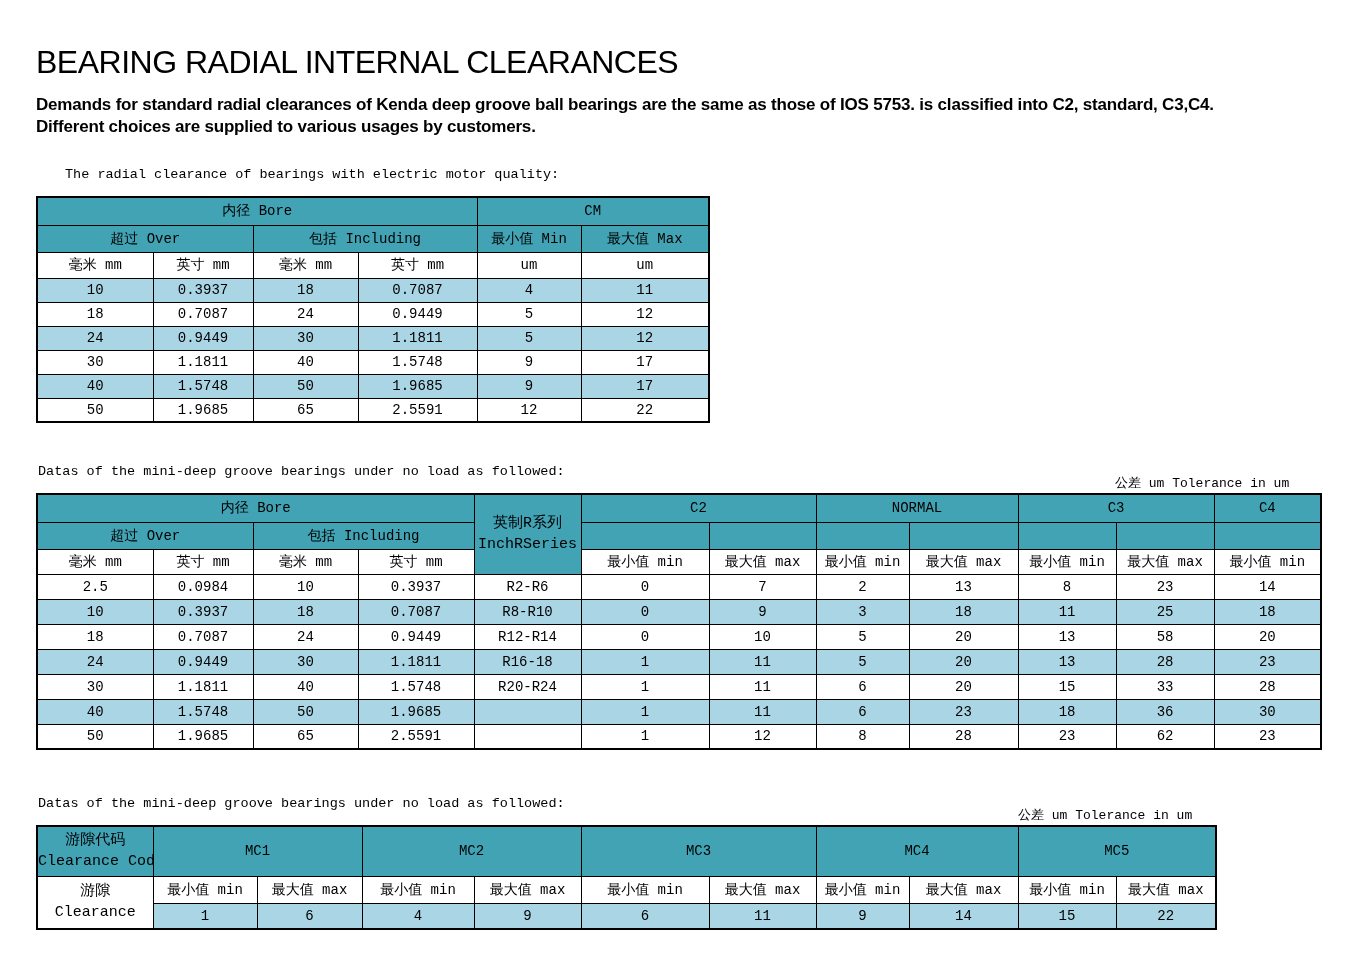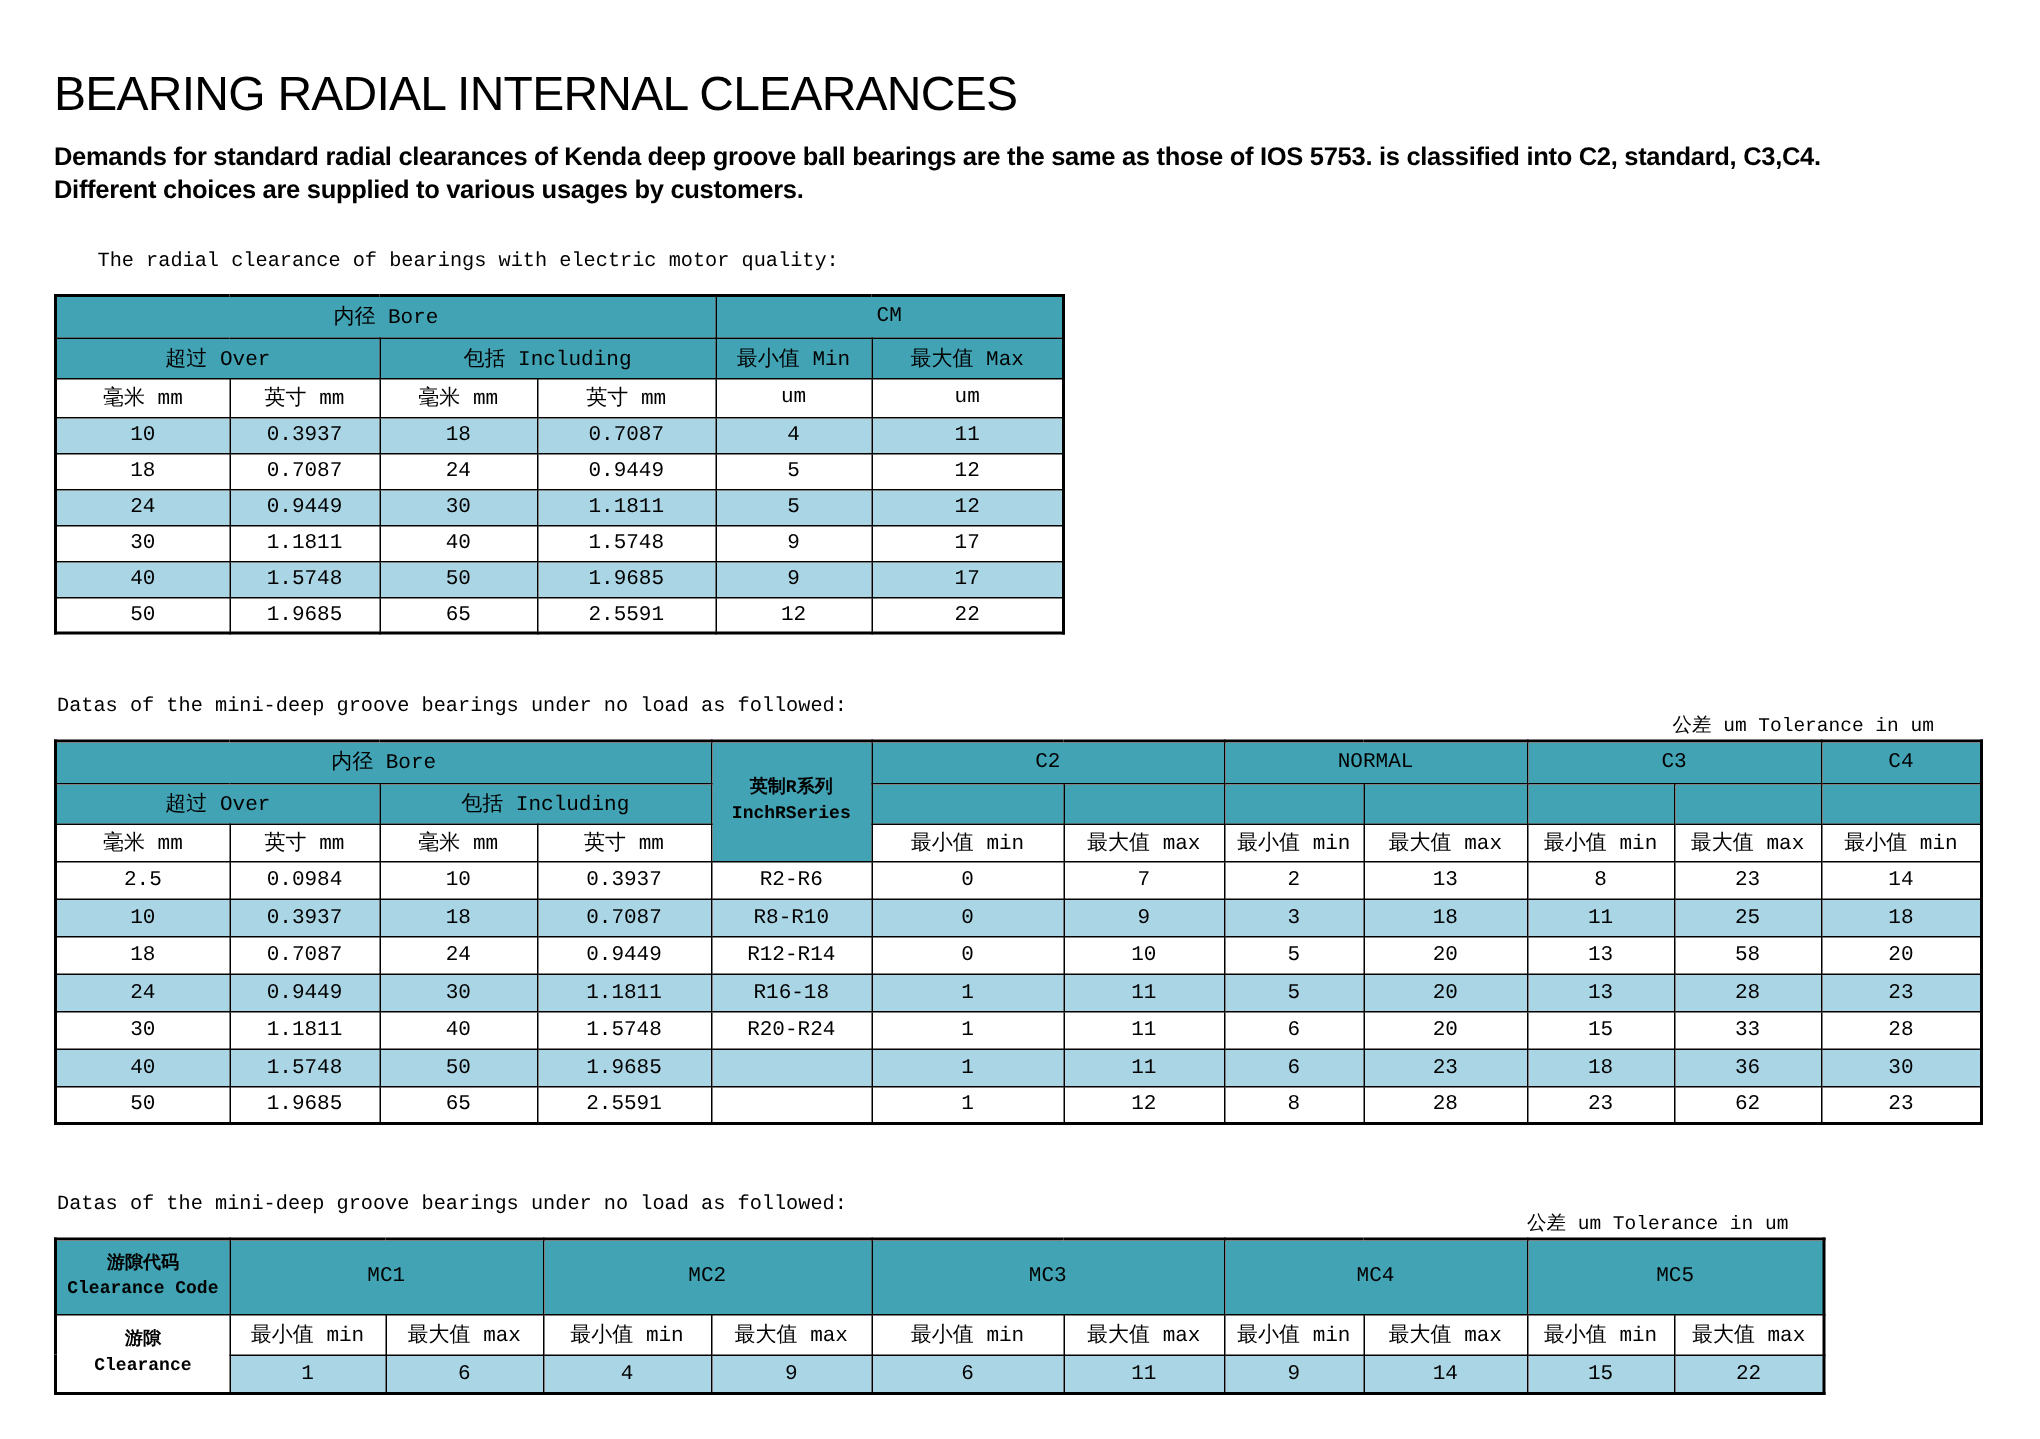--- a/index.html
+++ b/index.html
@@ -31,21 +31,21 @@
   #tol2{left:1115px;top:474px;}
   #tol3{left:1018px;top:806px;}
 
   table{
     position:absolute;border-collapse:collapse;table-layout:fixed;
     font-family:"Liberation Mono","DejaVu Sans Mono",monospace;
     font-size:14px;text-align:center;border:2px solid #000;
   }
   th,td{border:1px solid #000;padding:0;font-weight:normal;overflow:hidden;vertical-align:middle;}
   .teal{background:#41a3b4;}
-  .two-line div{line-height:1.45;font-size:12px;white-space:nowrap;font-weight:bold;}
+  .two-line div{line-height:1.45;font-size:15px;white-space:nowrap;}
 
   #table1{left:36px;top:196px;width:672px;}
   #table1 tr.hr1{height:28px;}
   #table1 tr.hr2{height:27px;}
   #table1 tr.hr3{height:26px;}
   #table1 tbody tr{height:24px;}
   #table1 tbody tr:nth-child(odd){background:#aad5e4;}
 
   #table2{left:36px;top:493px;width:1284px;}
   #table2 tr.hr1{height:28px;}

